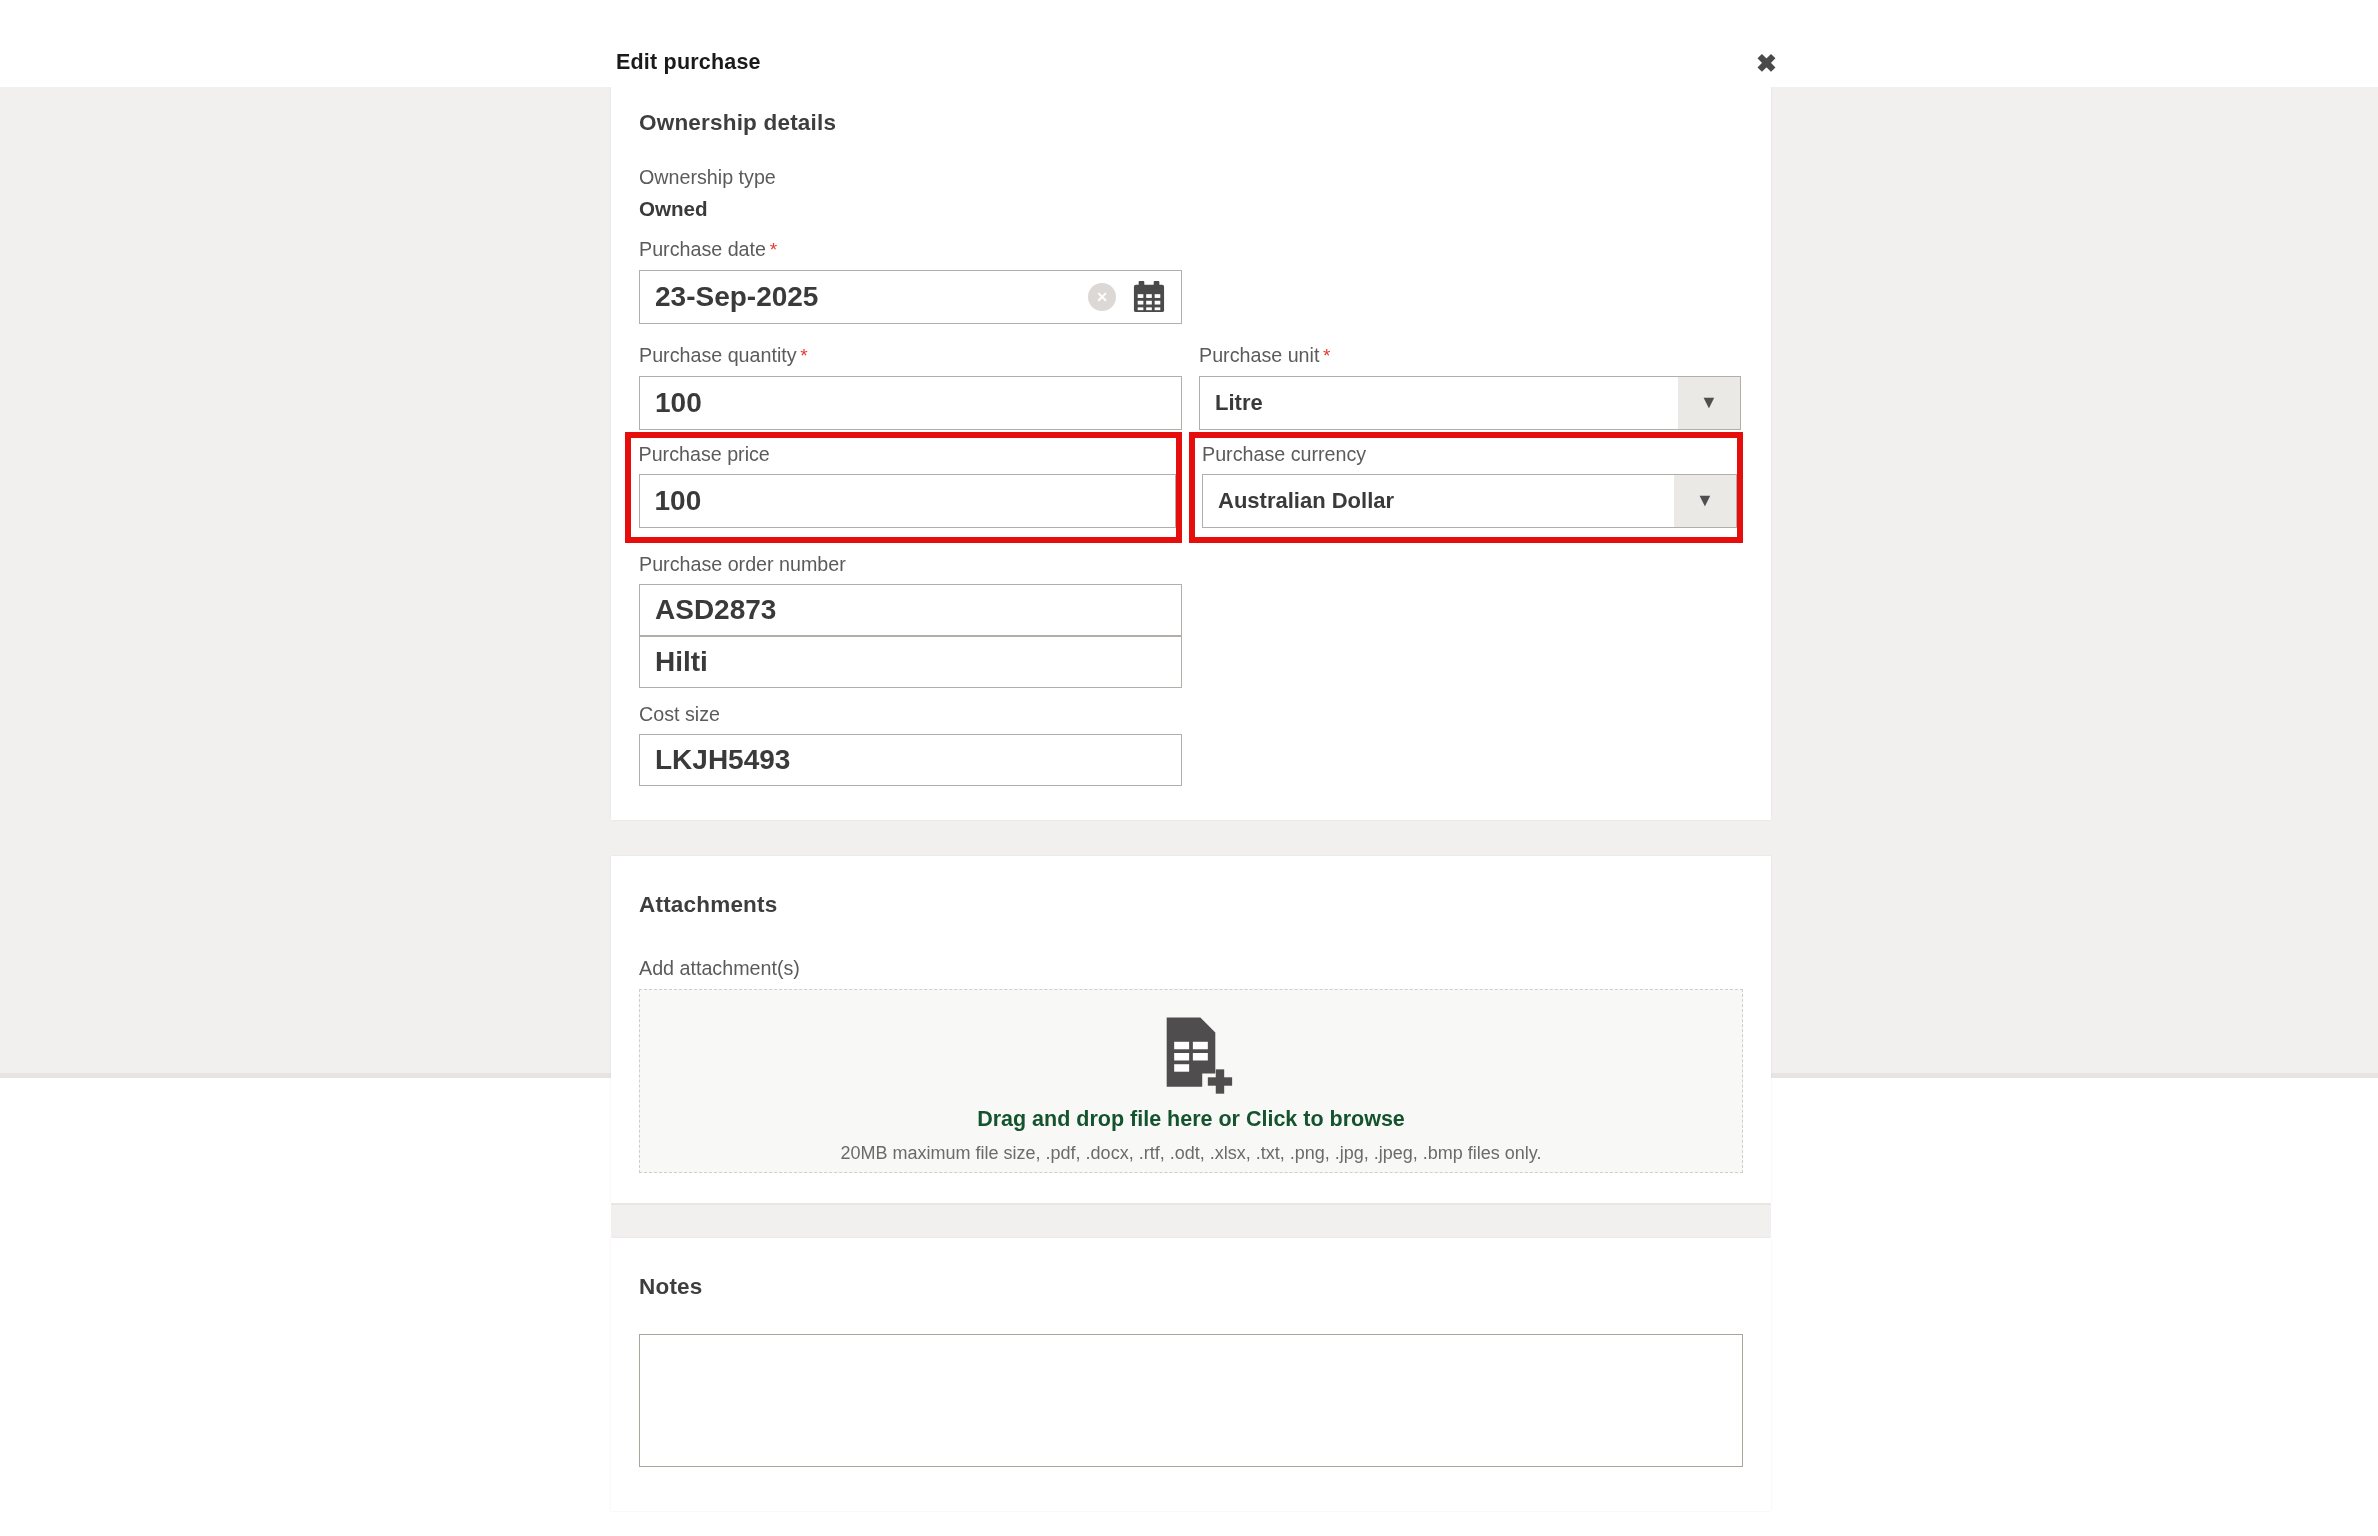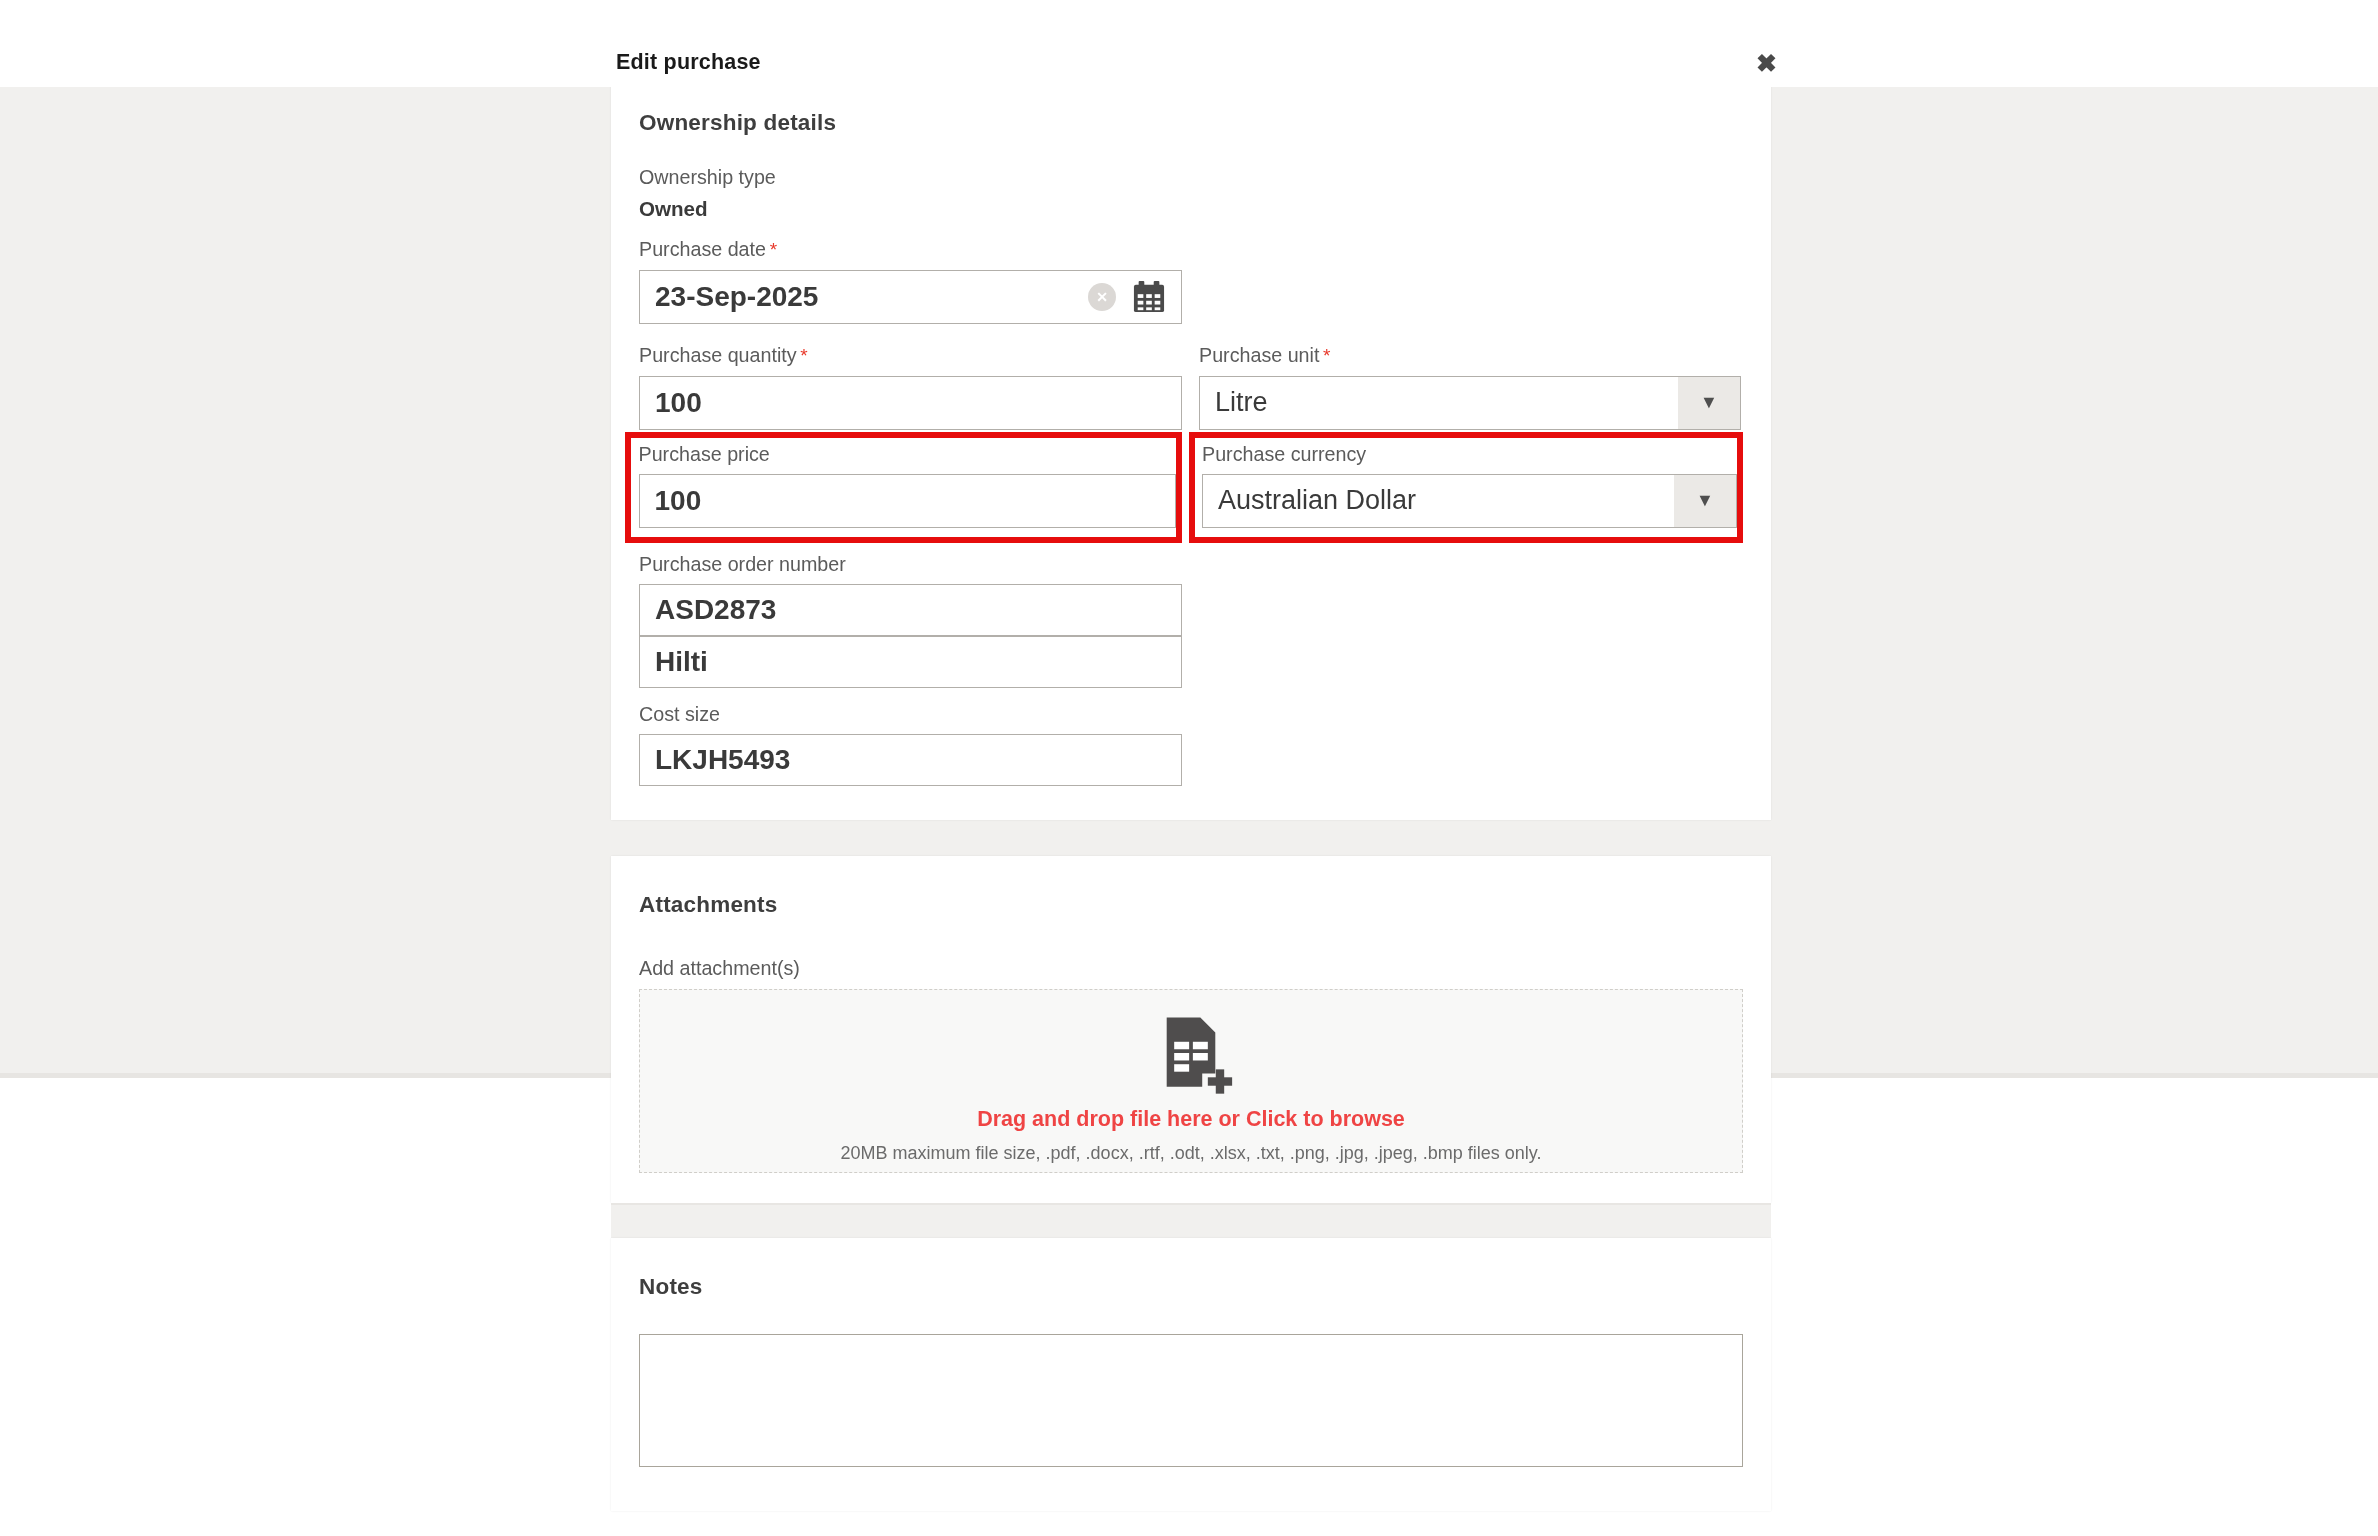--- a/index.html
+++ b/index.html
@@ -63,42 +63,42 @@
   
   .row2 { display:flex; gap:17px; margin-bottom:2px; }
   .col-l { width:543px; }
   .col-r { width:542px; }
 
   
   .fake-select {
     position:relative; height:54px; border:1.9px solid #b2afaa; background:#fff; cursor:pointer;
     display:flex; align-items:center;
   }
-  .fake-select .sel-value { font-size:27px; font-weight:normal; color:#3a3a3a; padding-left:15px; }
+  .fake-select .sel-value { font-size:22px; font-weight:bold; color:#3a3a3a; padding-left:15px; }
   .sel-arrow-box {
     position:absolute; right:0; top:0; bottom:0; width:62px; background:#ebe9e6;
     display:flex; align-items:center; justify-content:center;
   }
   .sel-arrow-box .arrow { font-size:18px; color:#4f4f4f; }
 
   
   .hl-row { display:flex; gap:6.6px; margin-left:-14px; margin-bottom:9.4px; }
   .hl-box { border:6.6px solid #e60d0d; background:#fff; }
   .hl-box.left  { width:560px; padding:5.6px 0 9.4px 7.5px; }
   .hl-box.right { width:557px; padding:5.6px 0 9.4px 7.5px; }
   .hl-box .field-label { margin-bottom:7.5px; }
   .hl-box .text-input { width:537px; }
   .hl-box .fake-select { width:535px;text-align:right; }
 
   
   .dropzone {
     height:184px; border:1.9px dashed #d0cec9; background:#f8f8f7; text-align:center;
     cursor:pointer; padding-top:20.6px; margin-top:1.9px;
   }
-  .dz-title { font-size:21.5px; font-weight:bold; color:#ef4444; margin-top:7.5px; }
+  .dz-title { font-size:21.5px; font-weight:bold; color:#14532d; margin-top:7.5px; }
   .dz-hint  { font-size:18px; color:#6b6b6b; margin-top:11.2px; }
 
   
   .notes-area {
     width:1104px; height:133px; border:1.9px solid #a9a59b; background:#fff; resize:none;
     font-family:"Liberation Sans", sans-serif; font-size:20.6px; color:#3a3a3a; padding:9.4px 13px;
     outline:none;
   }
 </style>
 </head>

